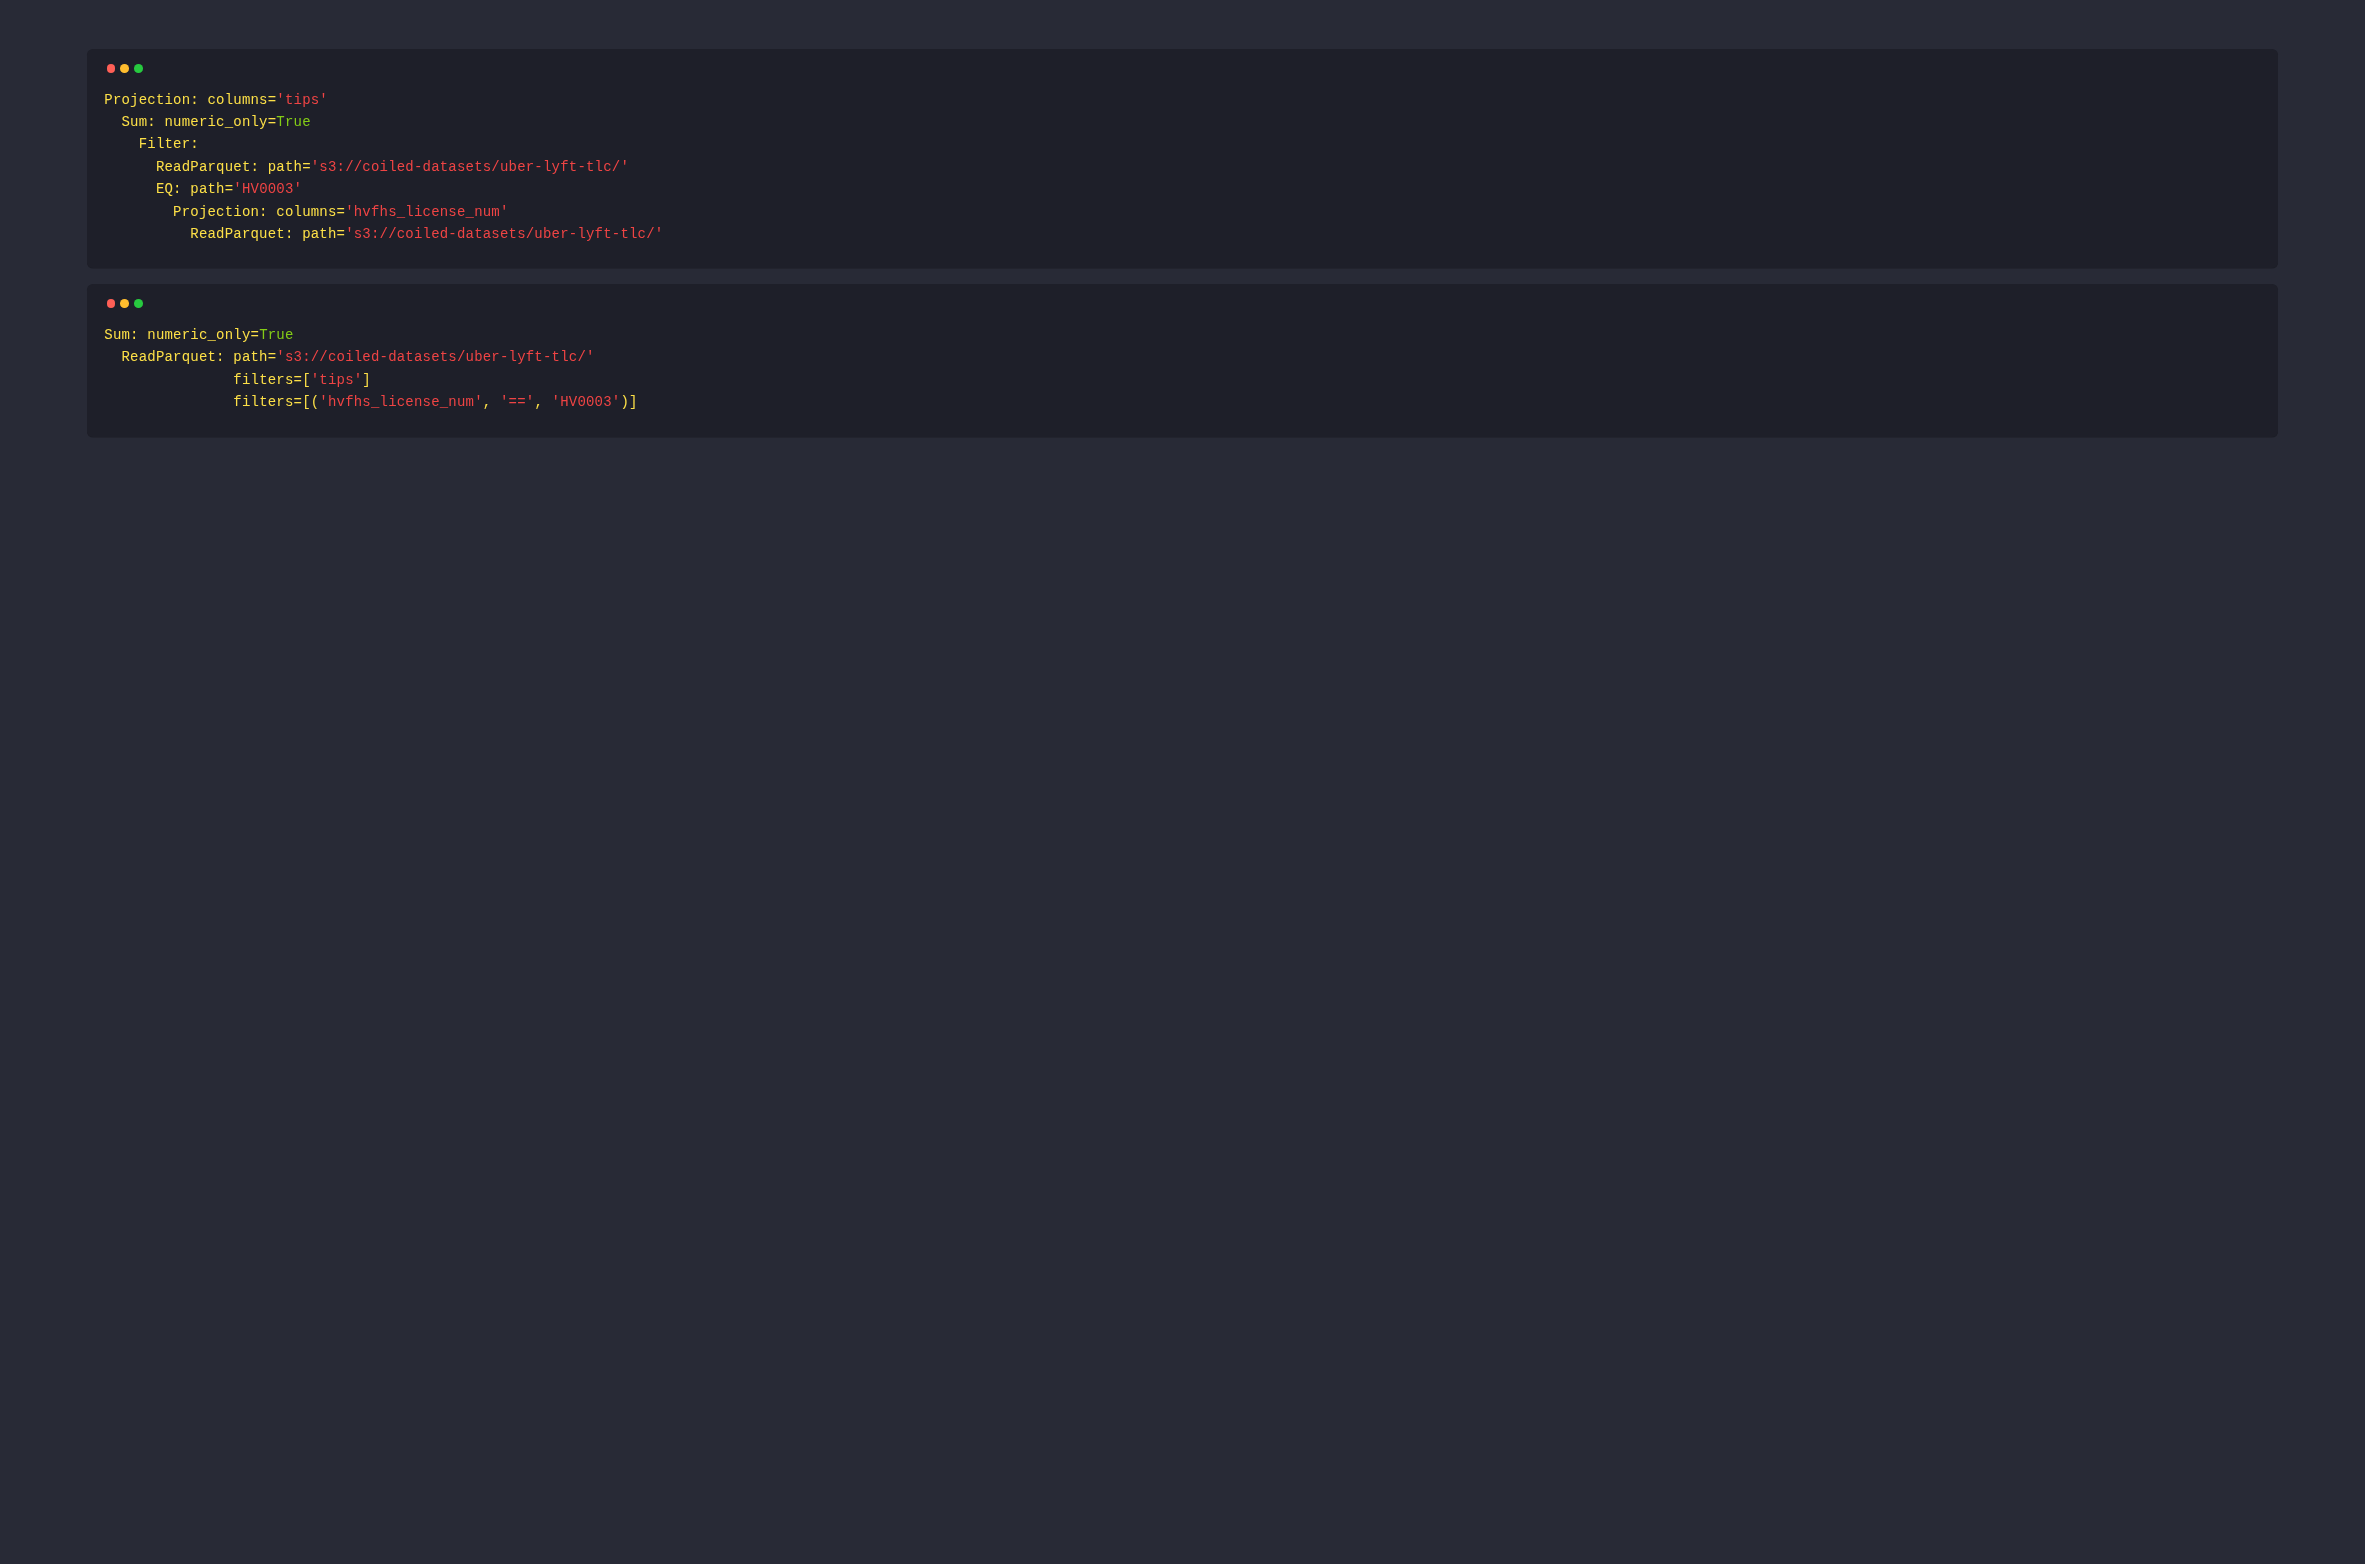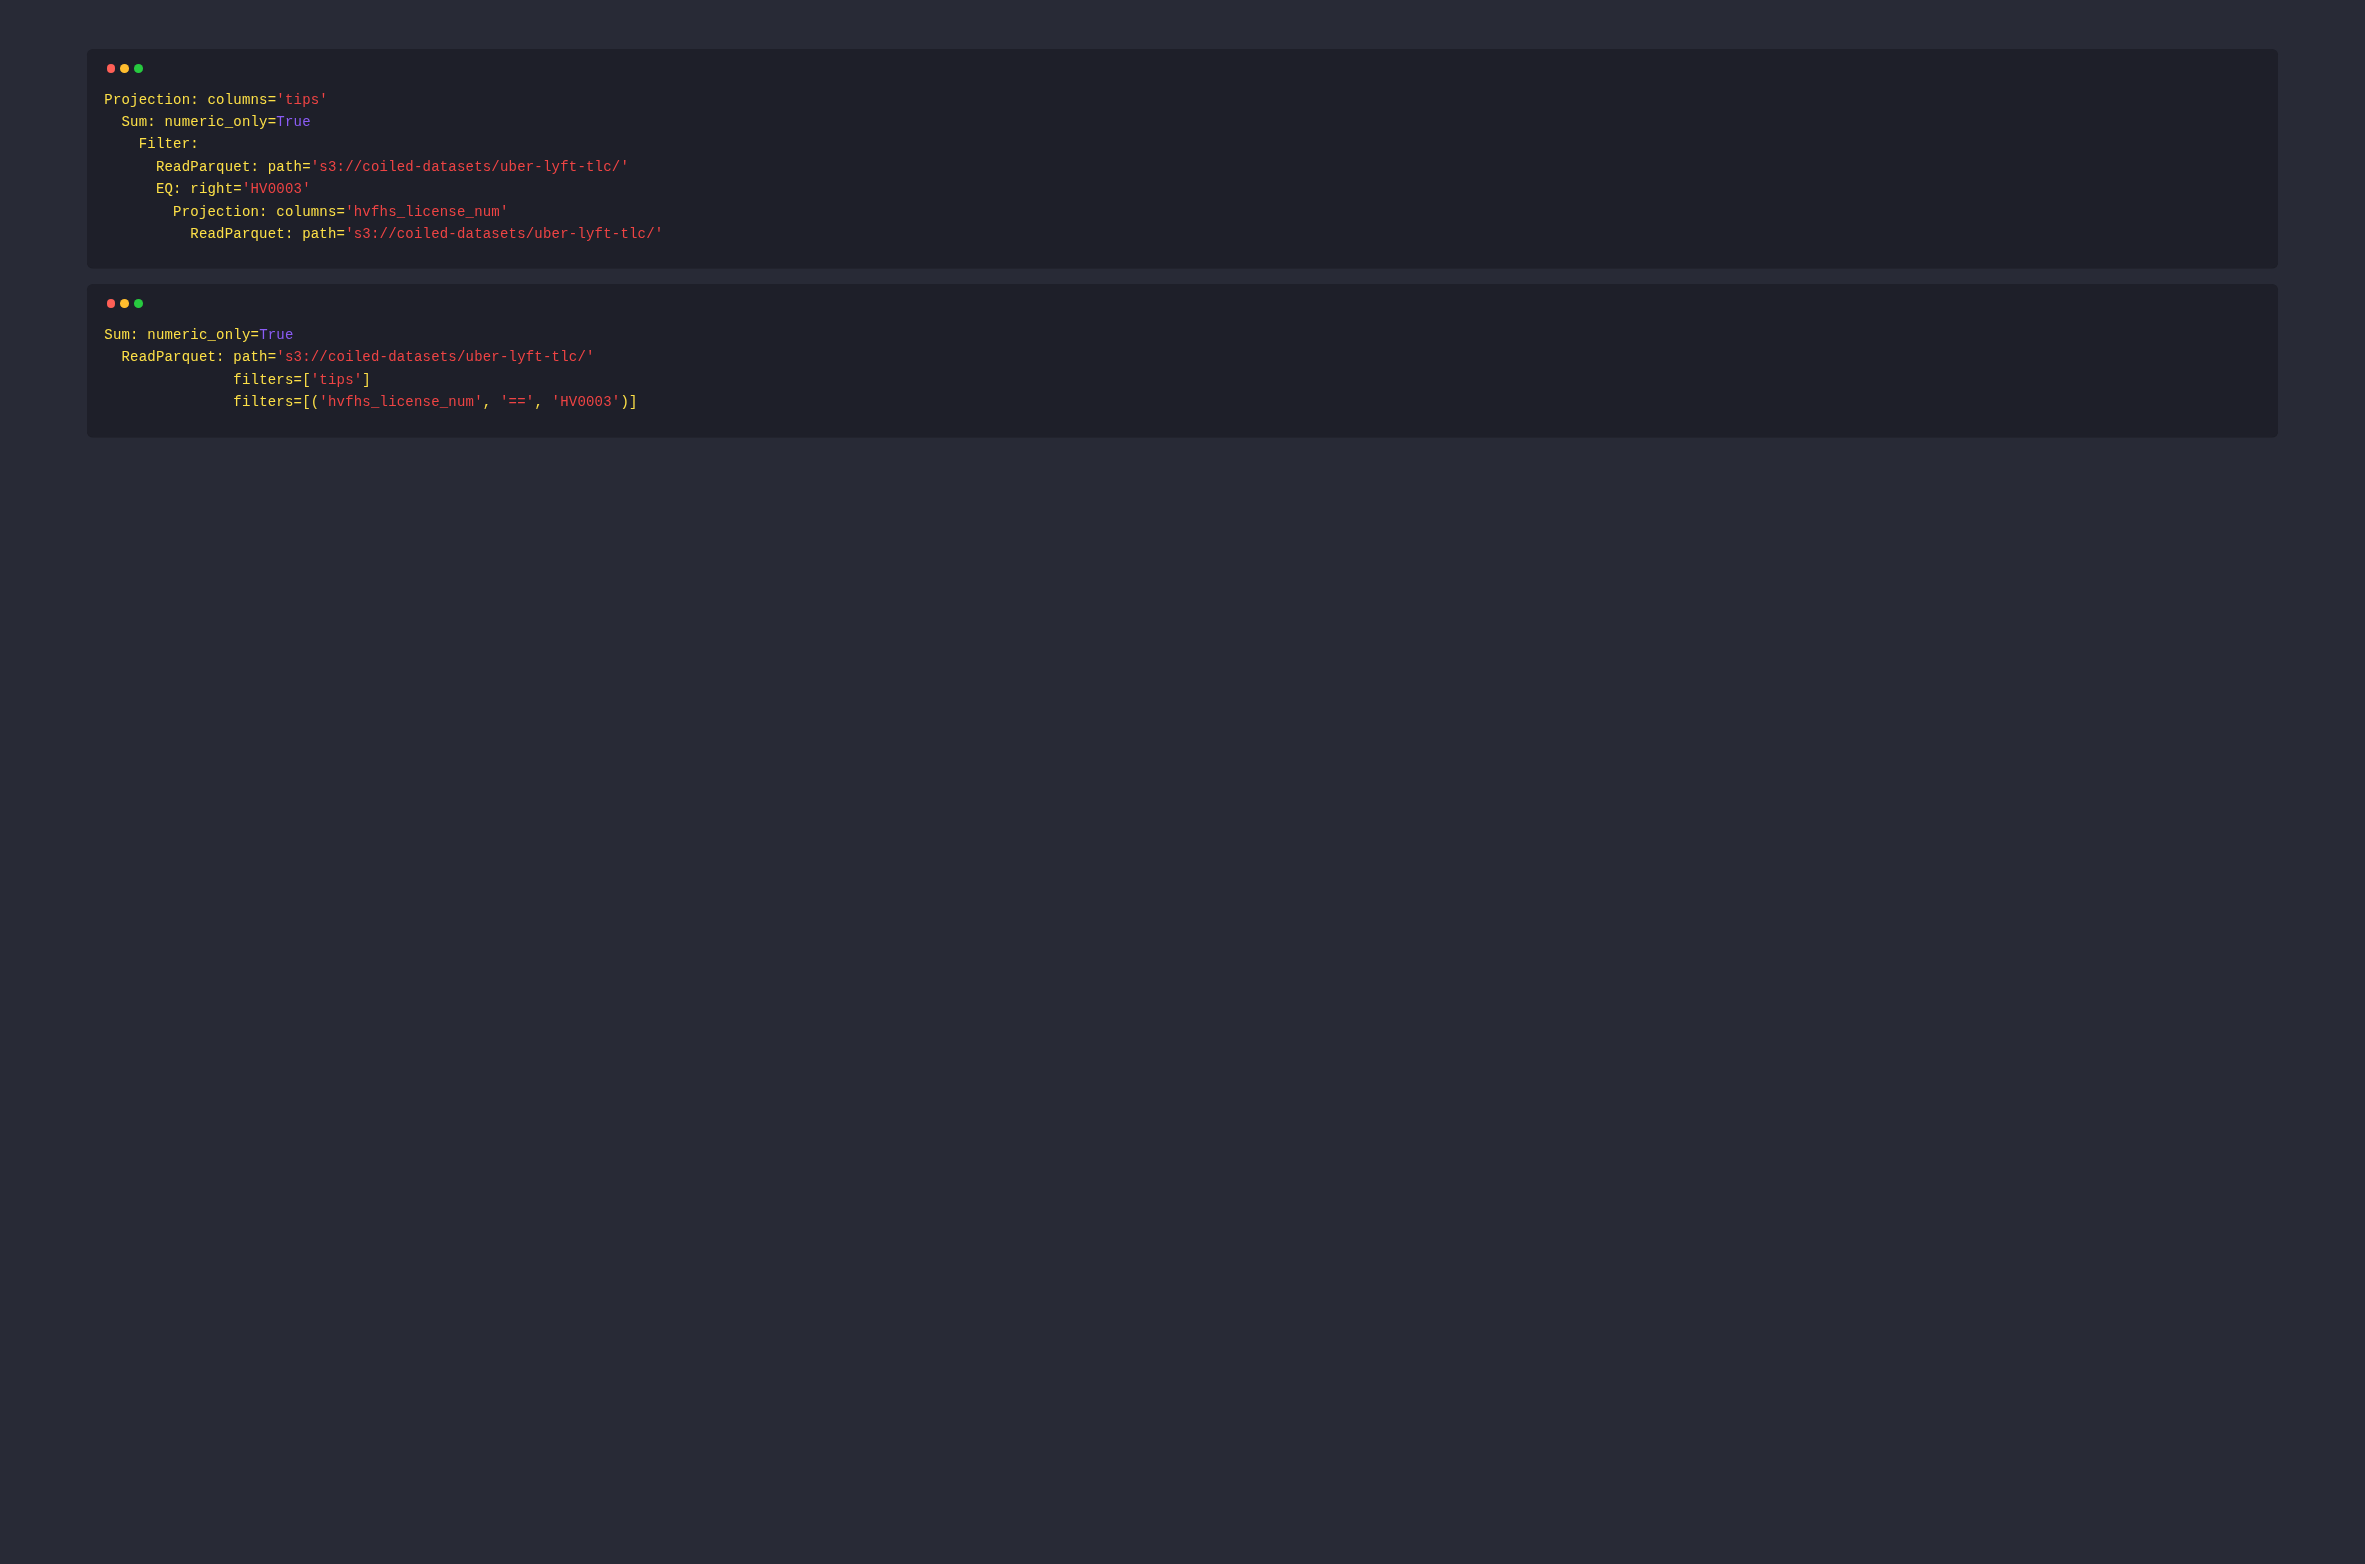--- a/index.html
+++ b/index.html
@@ -40,36 +40,36 @@
   pre.code {
     margin: 8px 0 0 0;
     white-space: pre;
     font-family: inherit;
     font-size: 14px;
     line-height: 1.6;
     letter-spacing: 0.2px;
   }
   .plain  { color: #fde047; }
   .str    { color: #ef4444; } 
-  .kw     { color: #8b5cf6; } 
+  .kw     { color: #84cc16; } 
 </style>
 </head>
 <body>
 
 <div class="panel">
   <div class="traffic">
     <span class="dot red"></span>
     <span class="dot yellow"></span>
     <span class="dot green"></span>
   </div>
   <pre class="code"><span class="plain">Projection: columns=</span><span class="str">'tips'</span>
   <span class="plain">Sum: numeric_only=</span><span class="kw">True</span>
     <span class="plain">Filter:</span>
       <span class="plain">ReadParquet: path=</span><span class="str">'s3://coiled-datasets/uber-lyft-tlc/'</span>
-      <span class="plain">EQ: right=</span><span class="str">'HV0003'</span>
+      <span class="plain">EQ: path=</span><span class="str">'HV0003'</span>
         <span class="plain">Projection: columns=</span><span class="str">'hvfhs_license_num'</span>
           <span class="plain">ReadParquet: path=</span><span class="str">'s3://coiled-datasets/uber-lyft-tlc/'</span></pre>
 </div>
 
 <div class="panel">
   <div class="traffic">
     <span class="dot red"></span>
     <span class="dot yellow"></span>
     <span class="dot green"></span>
   </div>

